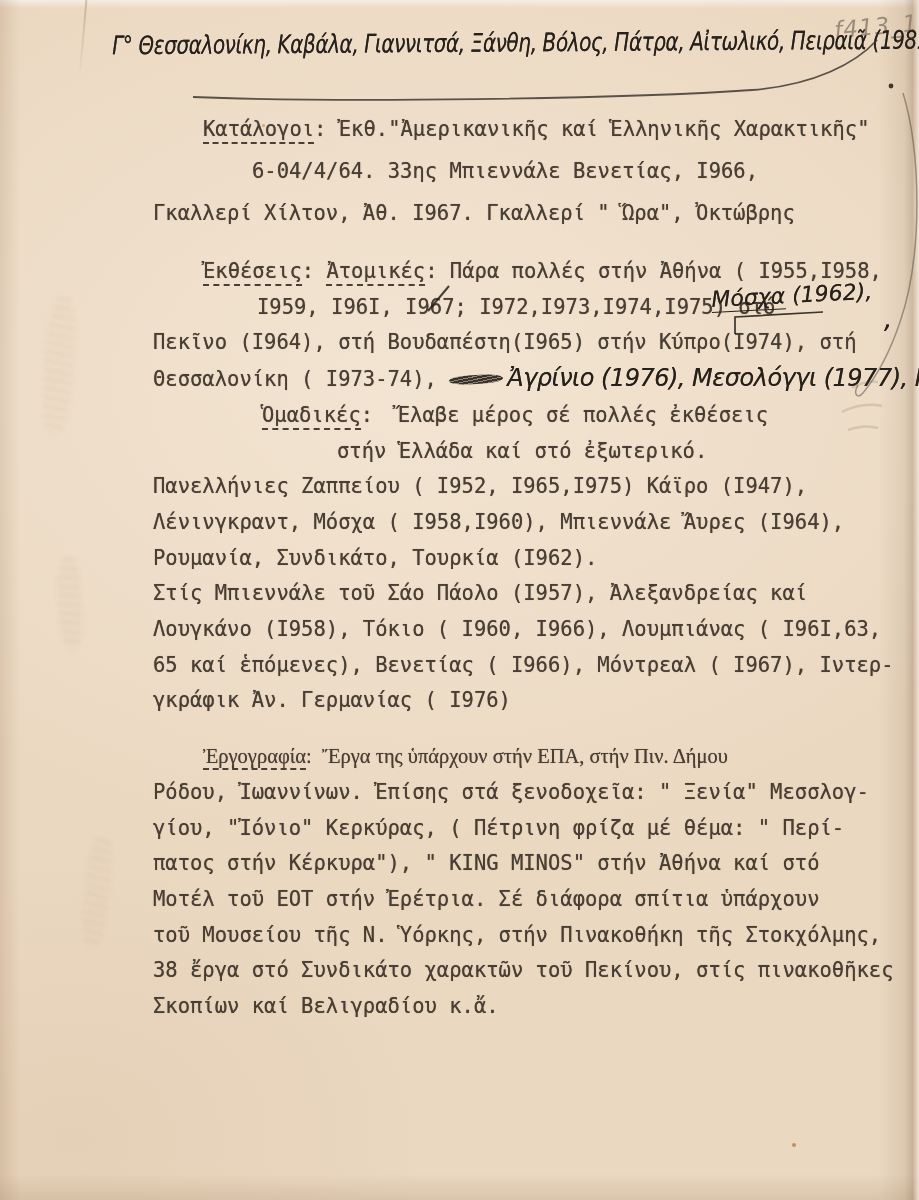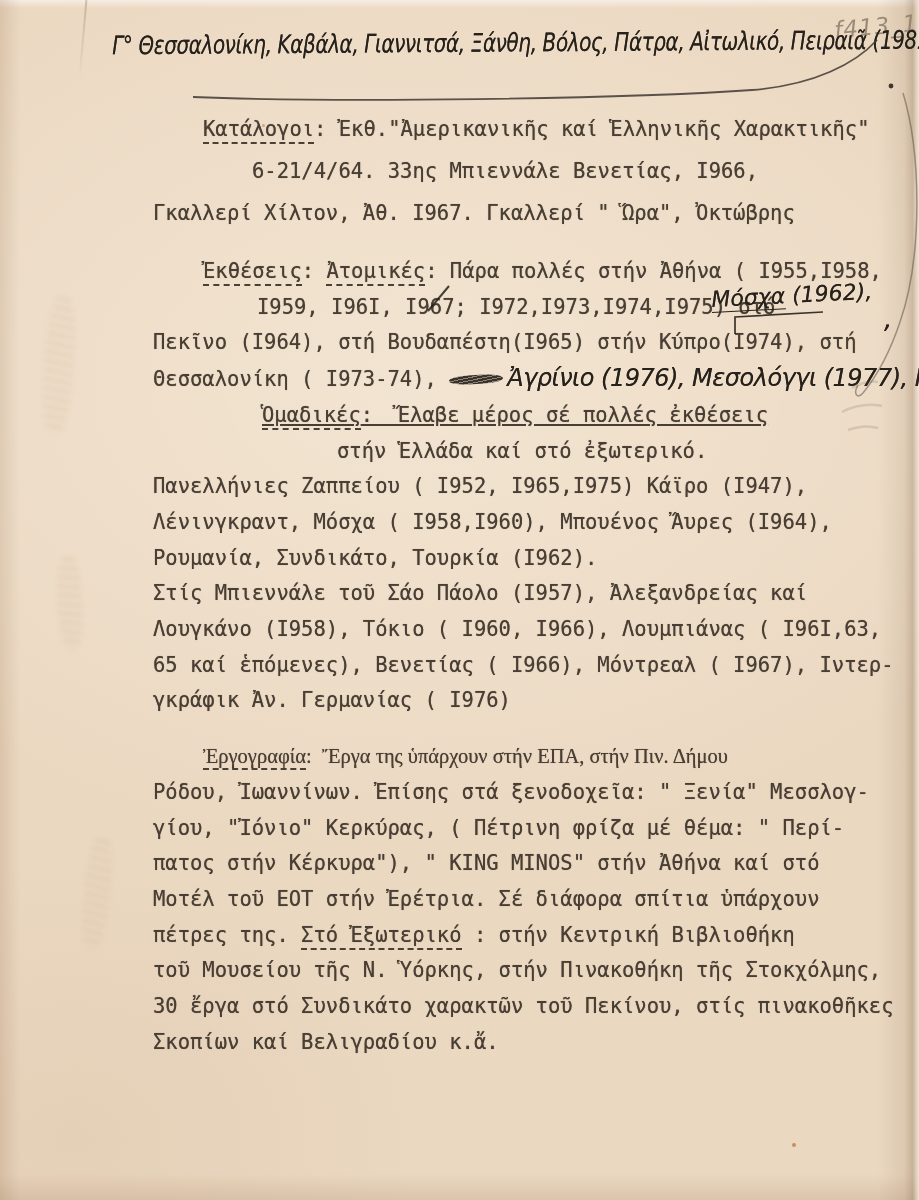--- a/index.html
+++ b/index.html
@@ -85,47 +85,46 @@
   <div class="speck" style="left:792px;top:1143px;width:4px;height:4px;background:#c07a42;opacity:.8;"></div>
   <div class="speck" style="left:262px;top:124px;width:3px;height:3px;background:#b79468;opacity:.7;"></div>
 
   <div class="archive">f413_178</div>
 
   <div class="hand hand-header">Γ° Θεσσαλονίκη, Καβάλα, Γιαννιτσά, Ξάνθη, Βόλος, Πάτρα, Αἰτωλικό, Πειραιᾶ (1981).</div>
 
   <div class="typed">
       <div class="para wide">
         <div class="tl" style="padding-left: 50px;"><span class="seg-u">Κατάλογοι</span><span>: Ἐκθ."Ἀμερικανικῆς καί Ἑλληνικῆς Χαρακτικῆς"</span></div>
-        <div class="tl" style="padding-left: 99px;"><span>6-21/4/64. 33ης Μπιεννάλε Βενετίας, Ι966,</span></div>
+        <div class="tl" style="padding-left: 99px;"><span>6-04/4/64. 33ης Μπιεννάλε Βενετίας, Ι966,</span></div>
         <div class="tl"><span>Γκαλλερί Χίλτον, Ἀθ. Ι967. Γκαλλερί " Ὥρα", Ὀκτώβρης</span></div>
       </div>
       <div class="para">
         <div class="tl" style="padding-left: 50px;"><span class="seg-u">Ἐκθέσεις</span><span>: </span><span class="seg-u">Ἀτομικές</span><span>: Πάρα πολλές στήν Ἀθήνα ( Ι955,Ι958,</span></div>
         <div class="tl" style="padding-left: 104px;"><span>Ι959, Ι96Ι, Ι967; Ι972,Ι973,Ι974,Ι975) στό</span></div>
         <div class="tl"><span>Πεκῖνο (Ι964), στή Βουδαπέστη(Ι965) στήν Κύπρο(Ι974), στή</span></div>
         <div class="tl"><span>Θεσσαλονίκη ( Ι973-74), </span><span class="seg-scribble"></span><span class="seg-hand">Ἀγρίνιο (1976), Μεσολόγγι (1977), Γ°</span></div>
-        <div class="tl" style="padding-left: 109px; text-decoration: underline;"><span class="seg-u">Ὁμαδικές</span><span>:  Ἔλαβε μέρος σέ πολλές ἐκθέσεις</span></div>
+        <div class="tl" style="padding-left: 109px;"><span class="seg-u">Ὁμαδικές</span><span>:  Ἔλαβε μέρος σέ πολλές ἐκθέσεις</span></div>
         <div class="tl" style="padding-left: 184px;"><span>στήν Ἑλλάδα καί στό ἐξωτερικό.</span></div>
         <div class="tl"><span>Πανελλήνιες Ζαππείου ( Ι952, Ι965,Ι975) Κάϊρο (Ι947),</span></div>
-        <div class="tl"><span>Λένινγκραντ, Μόσχα ( Ι958,Ι960), Μπουένος Ἄυρες (Ι964),</span></div>
+        <div class="tl"><span>Λένινγκραντ, Μόσχα ( Ι958,Ι960), Μπιεννάλε Ἄυρες (Ι964),</span></div>
         <div class="tl"><span>Ρουμανία, Συνδικάτο, Τουρκία (Ι962).</span></div>
         <div class="tl"><span>Στίς Μπιεννάλε τοῦ Σάο Πάολο (Ι957), Ἀλεξανδρείας καί</span></div>
         <div class="tl"><span>Λουγκάνο (Ι958), Τόκιο ( Ι960, Ι966), Λουμπιάνας ( Ι96Ι,63,</span></div>
         <div class="tl"><span>65 καί ἑπόμενες), Βενετίας ( Ι966), Μόντρεαλ ( Ι967), Ιντερ-</span></div>
         <div class="tl"><span>γκράφικ Ἀν. Γερμανίας ( Ι976)</span></div>
       </div>
       <div class="para">
         <div class="tl" style="padding-left: 50px; font-family: Liberation Serif, serif;"><span class="seg-u">Ἐργογραφία</span><span>:  Ἔργα της ὑπάρχουν στήν ΕΠΑ, στήν Πιν. Δήμου</span></div>
         <div class="tl"><span>Ρόδου, Ἰωαννίνων. Ἐπίσης στά ξενοδοχεῖα: " Ξενία" Μεσσλογ-</span></div>
         <div class="tl"><span>γίου, "Ἰόνιο" Κερκύρας, ( Πέτρινη φρίζα μέ θέμα: " Περί-</span></div>
         <div class="tl"><span>πατος στήν Κέρκυρα"), " KING MINOS" στήν Ἀθήνα καί στό</span></div>
         <div class="tl"><span>Μοτέλ τοῦ ΕΟΤ στήν Ἐρέτρια. Σέ διάφορα σπίτια ὑπάρχουν</span></div>
-        <div class="tl"><span>πέτρες της. </span><span class="seg-u">Στό Ἐξωτερικό</span><span> : στήν Κεντρική Βιβλιοθήκη</span></div>
         <div class="tl"><span>τοῦ Μουσείου τῆς Ν. Ὑόρκης, στήν Πινακοθήκη τῆς Στοκχόλμης,</span></div>
-        <div class="tl"><span>30 ἔργα στό Συνδικάτο χαρακτῶν τοῦ Πεκίνου, στίς πινακοθῆκες</span></div>
+        <div class="tl"><span>38 ἔργα στό Συνδικάτο χαρακτῶν τοῦ Πεκίνου, στίς πινακοθῆκες</span></div>
         <div class="tl"><span>Σκοπίων καί Βελιγραδίου κ.ἄ.</span></div>
       </div>
     </div>
 
   <div class="hand moscow"><span class="word">Μόσχα</span><span> (1962),</span></div>
   <div class="hand moscow-tail">,</div>
 
   <svg class="strokes" width="919" height="1200" viewBox="0 0 919 1200">
 
     <path d="M193,97 C340,103 620,99 752,90 C815,85 856,63 877,40" fill="none" stroke="#3f3831" stroke-width="1.8" opacity=".85"></path>

